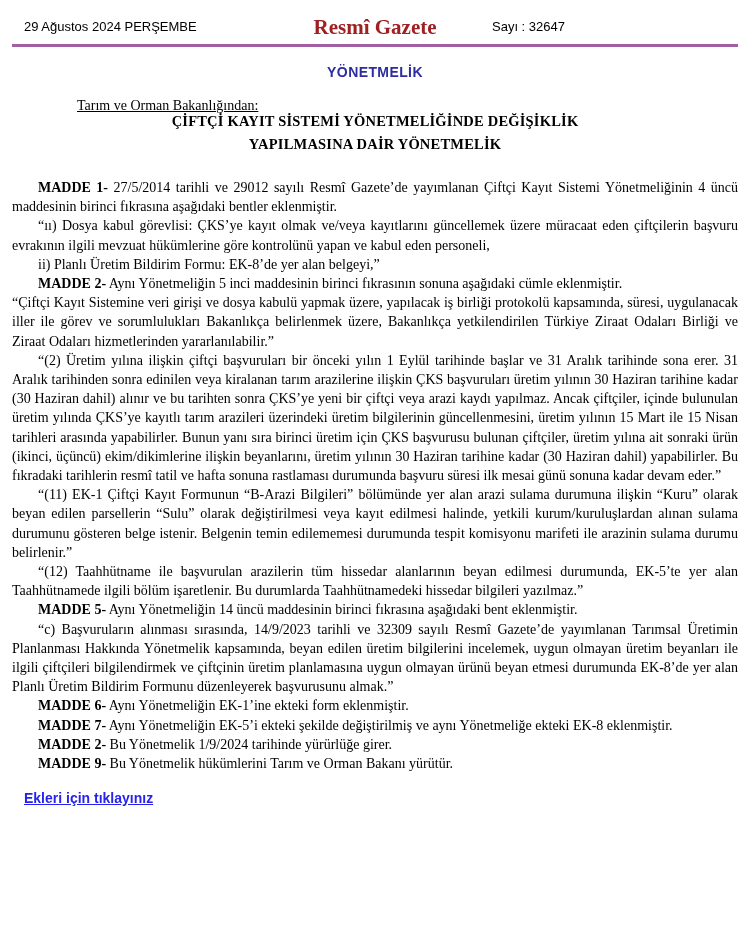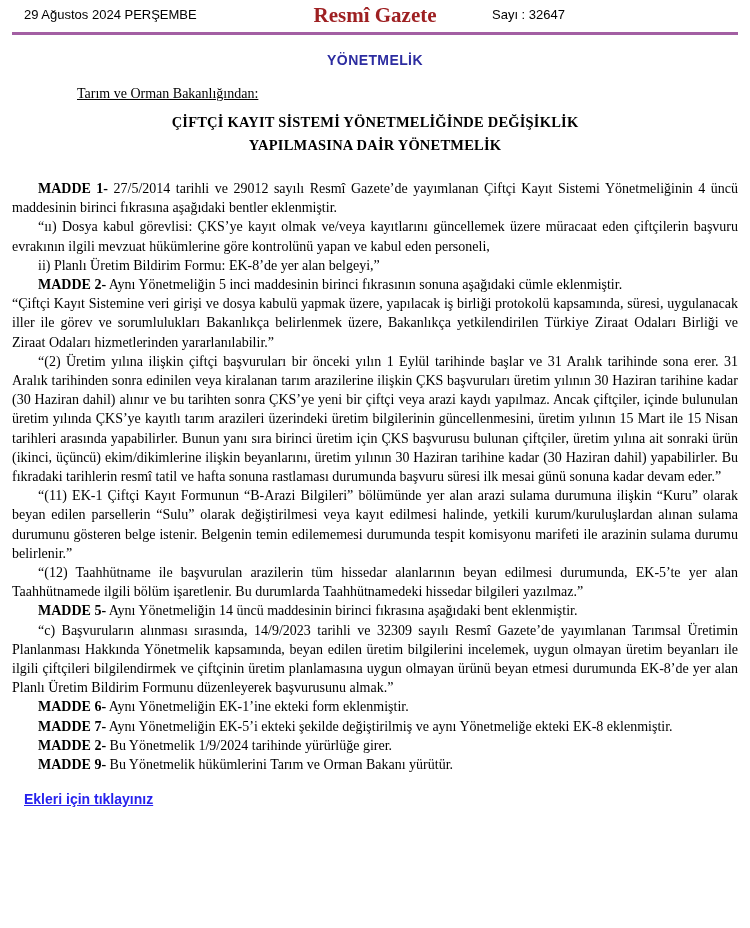--- a/index.html
+++ b/index.html
@@ -7,21 +7,21 @@
     position:relative;
     width:750px;height:928px;
     background:#ffffff;
     overflow:hidden;
     font-family:"Liberation Serif", serif;
     color:#000;
   }
   
   .masthead{
     display:flex;align-items:flex-start;
-    padding:7px 24px 0 24px;
+    padding:19px 24px 0 24px;
   }
   .masthead .date{
     flex:1;
     font-family:"Liberation Sans", sans-serif;
     font-size:13px;line-height:16px;
     text-align:left;white-space:nowrap;
   }
   .masthead .brand{
     flex:1;
     font-family:"Liberation Serif", serif;
@@ -53,21 +53,21 @@
     margin:18px 0 0 77px;
     font-size:14px;line-height:16px;
     text-decoration:underline;
   }
   .doc-title{
     text-align:center;
     font-weight:bold;
     font-size:14.5px;line-height:15px;
     letter-spacing:0.2px;
   }
-  .doc-title.first{margin-top:13px;}
+  .doc-title.first{}
   .doc-title.second{margin-top:8px;}
   
   .body{
     margin:26px 12px 0 12px;
     font-size:14px;
     line-height:19.2px;
     text-align:justify;
   }
   .body p{
     margin:0;

